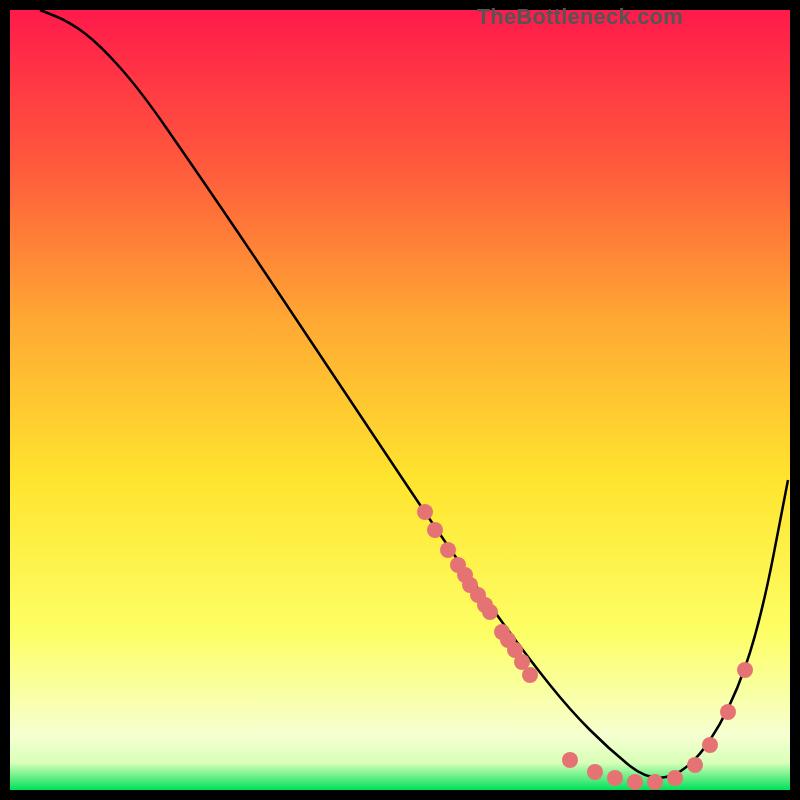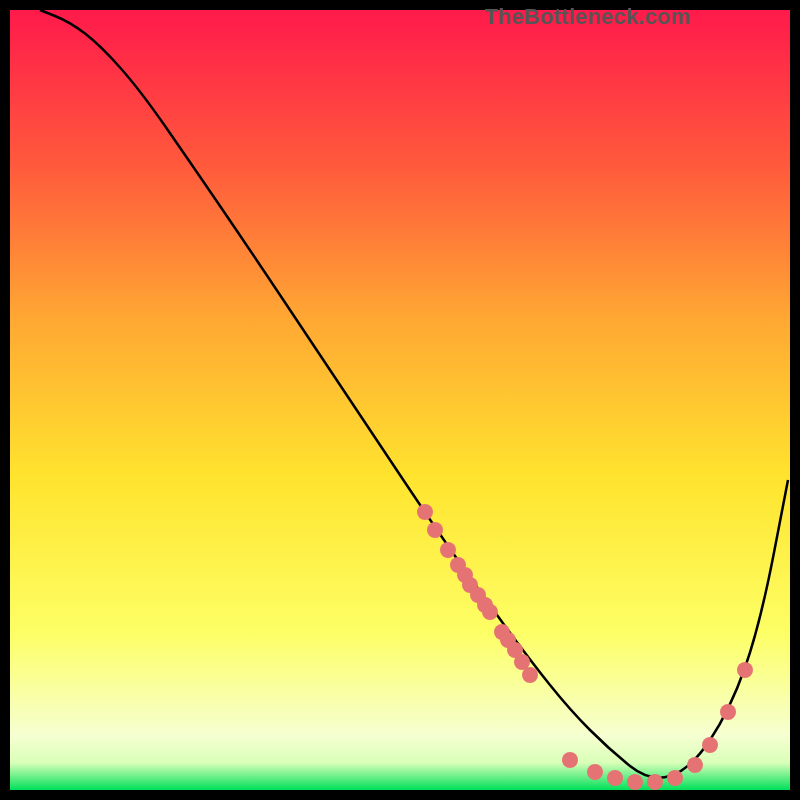--- a/index.html
+++ b/index.html
@@ -8,21 +8,20 @@
     width: 800px;
     height: 800px;
     background: #000000;
     font-family: Arial, Helvetica, sans-serif;
     overflow: hidden;
   }
   .chart-wrap {
     position: relative;
     width: 693px;
     height: 800px;
-    padding-left: 8px;
   }
   .watermark {
     position: absolute;
     top: 4px;
     right: 10px;
     color: #555555;
     font-size: 22px;
     font-weight: bold;
     font-family: Arial, sans-serif;
     letter-spacing: 0.2px;

